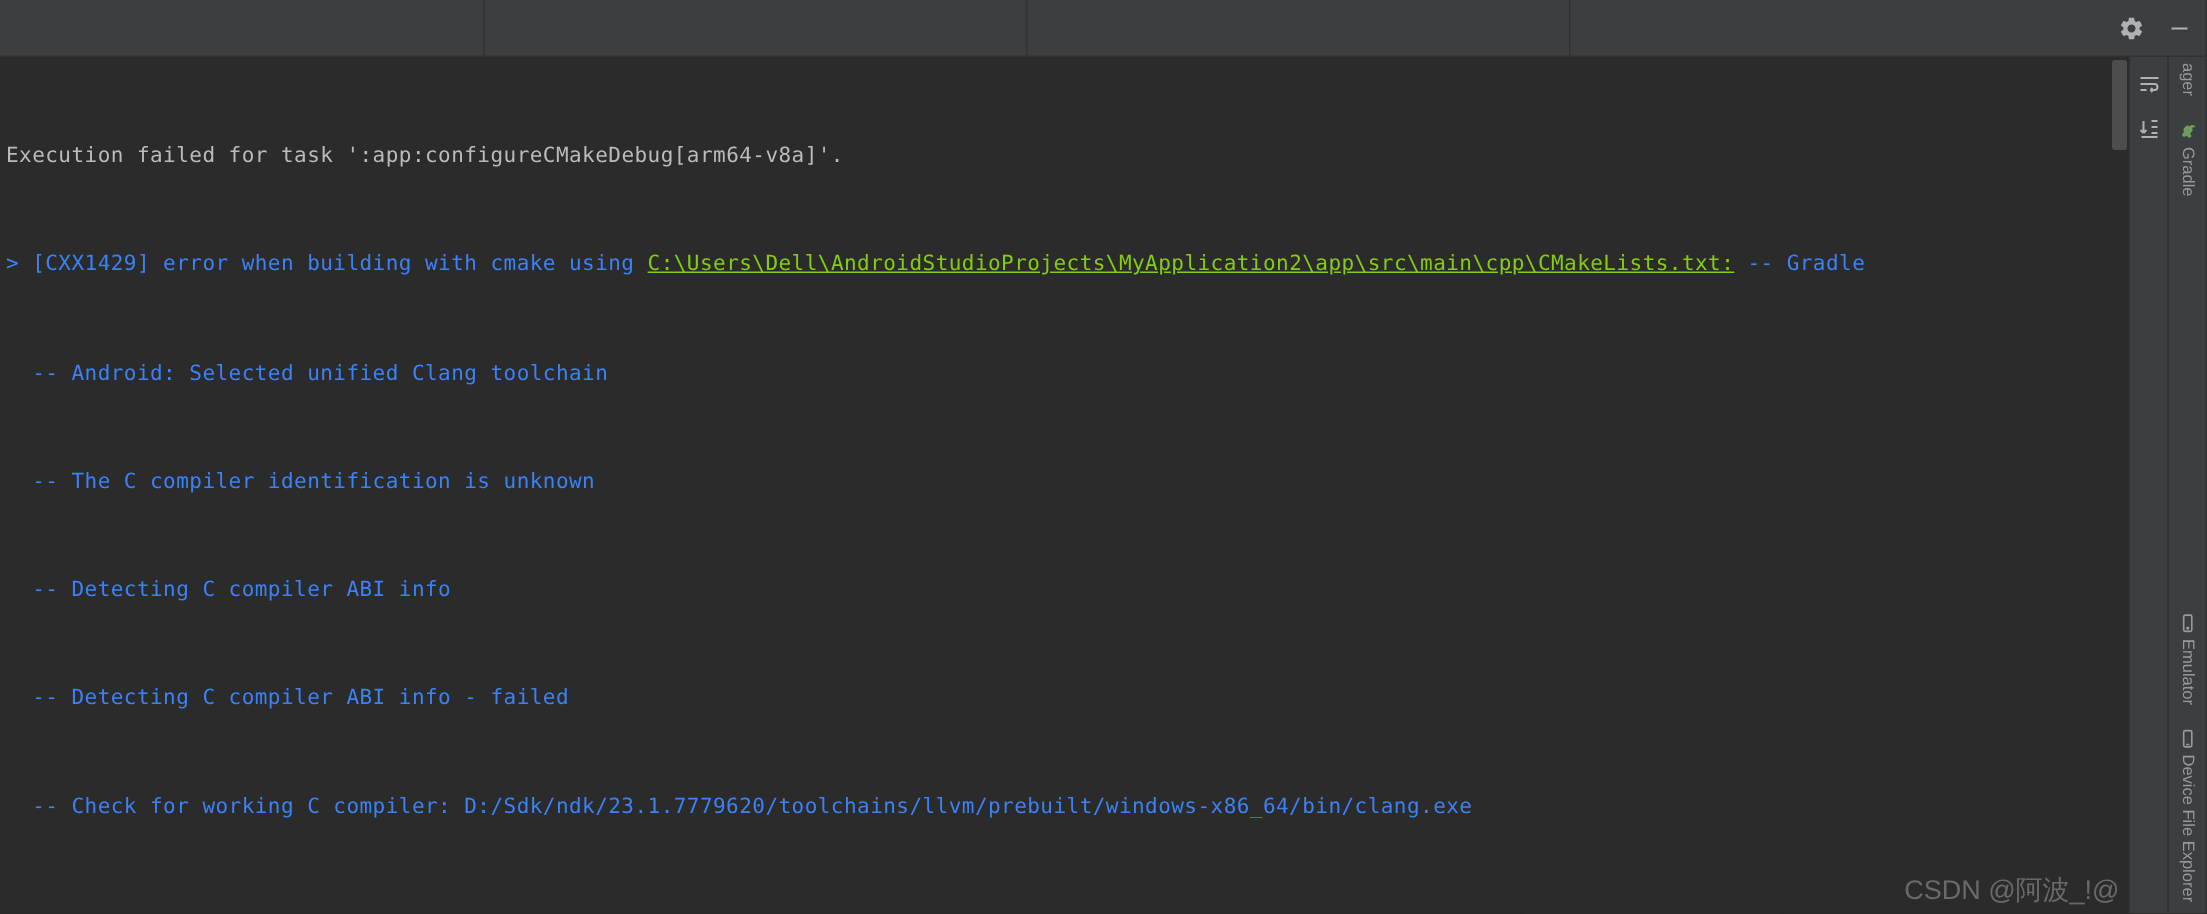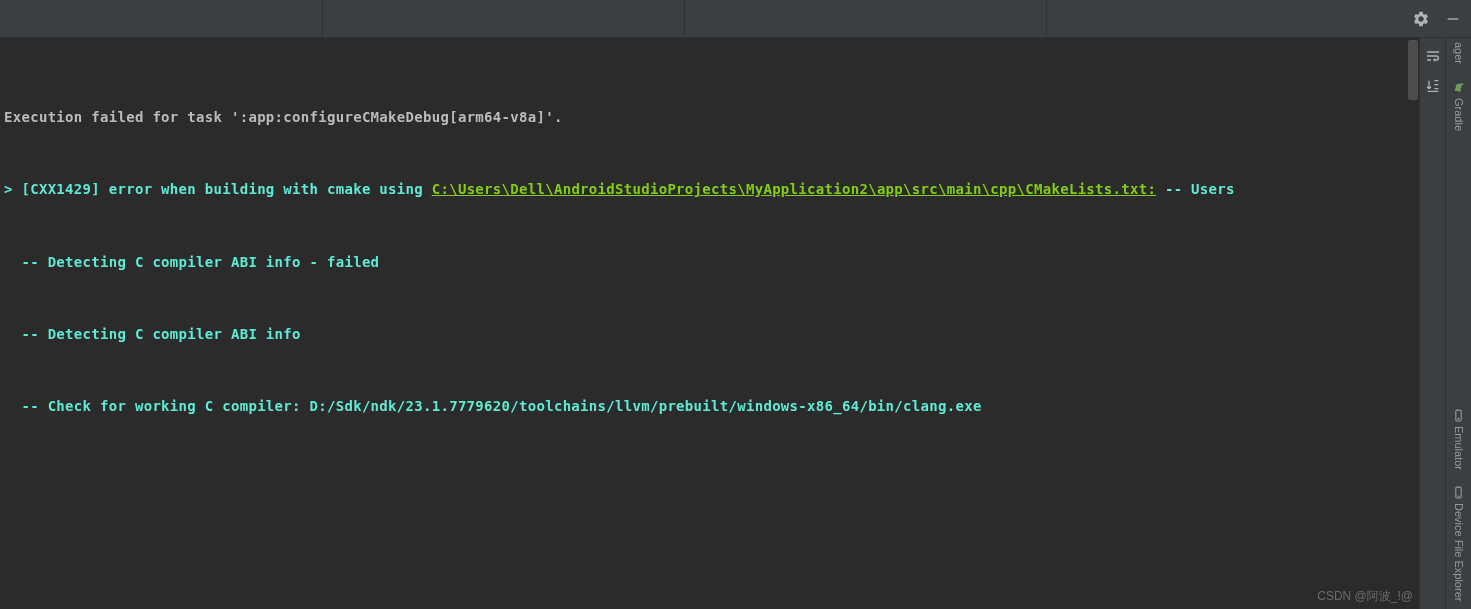--- a/index.html
+++ b/index.html
@@ -47,26 +47,25 @@
       color: #afb1b3;
       cursor: pointer;
     }
     .console-wrapper {
       display: flex;
       height: calc(100% - 38px);
     }
     .console-area {
       flex: 1;
       background: #2b2b2b;
-      padding: 19px 4px;
+      padding: 6px 4px;
       line-height: 1.72;
       white-space: pre;
       overflow: hidden;
       position: relative;
-      font-weight: bold;
     }
     .scrollbar {
       width: 12px;
       background: #2b2b2b;
       position: relative;
     }
     .scrollbar-thumb {
       width: 10px;
       margin-left: 1px;
       background: #4d4d4d;
@@ -85,37 +84,37 @@
       border-left: 1px solid #323232;
     }
     .right-sidebar svg {
       color: #afb1b3;
     }
     .console-line {
       font-family: 'Consolas', 'Monaco', monospace;
       letter-spacing: 0.3px;
     }
     .text-red {
-      color: #5eead4;
+      color: #3b82f6;
     }
     .text-white {
       color: #bbbbbb;
     }
     .text-link {
       color: #84cc16;
       text-decoration: underline;
       cursor: pointer;
     }
     .watermark {
       position: absolute;
       bottom: 4px;
       right: 58px;
       color: rgba(200,200,200,0.4);
       font-family: sans-serif;
-      font-size: 12px;
+      font-size: 18px;
       pointer-events: none;
     }
     .far-right-column {
       position: absolute;
       right: 0;
       top: 0;
       bottom: 0;
       width: 26px;
       background: #3c3f41;
       border-left: 1px solid #323232;
@@ -159,23 +158,25 @@
       <svg width="16" height="16" viewBox="0 0 24 24" stroke="currentColor" stroke-width="2">
           <line x1="4" y1="12" x2="20" y2="12"></line>
         </svg>
     </div>
   </div>
 </div>
 
 <div class="console-wrapper">
   <div class="console-area">
     <div class="console-line"><span class="text-white">Execution failed for task </span><span class="text-white">':app:configureCMakeDebug[arm64-v8a]'.</span></div>
-    <div class="console-line"><span class="text-red">&gt; [CXX1429] error when building with cmake using </span><span class="text-link">C:\Users\Dell\AndroidStudioProjects\MyApplication2\app\src\main\cpp\CMakeLists.txt:</span><span class="text-red"> -- Users</span></div>
+    <div class="console-line"><span class="text-red">&gt; [CXX1429] error when building with cmake using </span><span class="text-link">C:\Users\Dell\AndroidStudioProjects\MyApplication2\app\src\main\cpp\CMakeLists.txt:</span><span class="text-red"> -- Gradle</span></div>
+    <div class="console-line text-red">  -- Android: Selected unified Clang toolchain</div>
+    <div class="console-line text-red">  -- The C compiler identification is unknown</div>
+    <div class="console-line text-red">  -- Detecting C compiler ABI info</div>
     <div class="console-line text-red">  -- Detecting C compiler ABI info - failed</div>
-    <div class="console-line text-red">  -- Detecting C compiler ABI info</div>
     <div class="console-line text-red">  -- Check for working C compiler: D:/Sdk/ndk/23.1.7779620/toolchains/llvm/prebuilt/windows-x86_64/bin/clang.exe</div>
     
     
     
     
     
     
     
     
     

